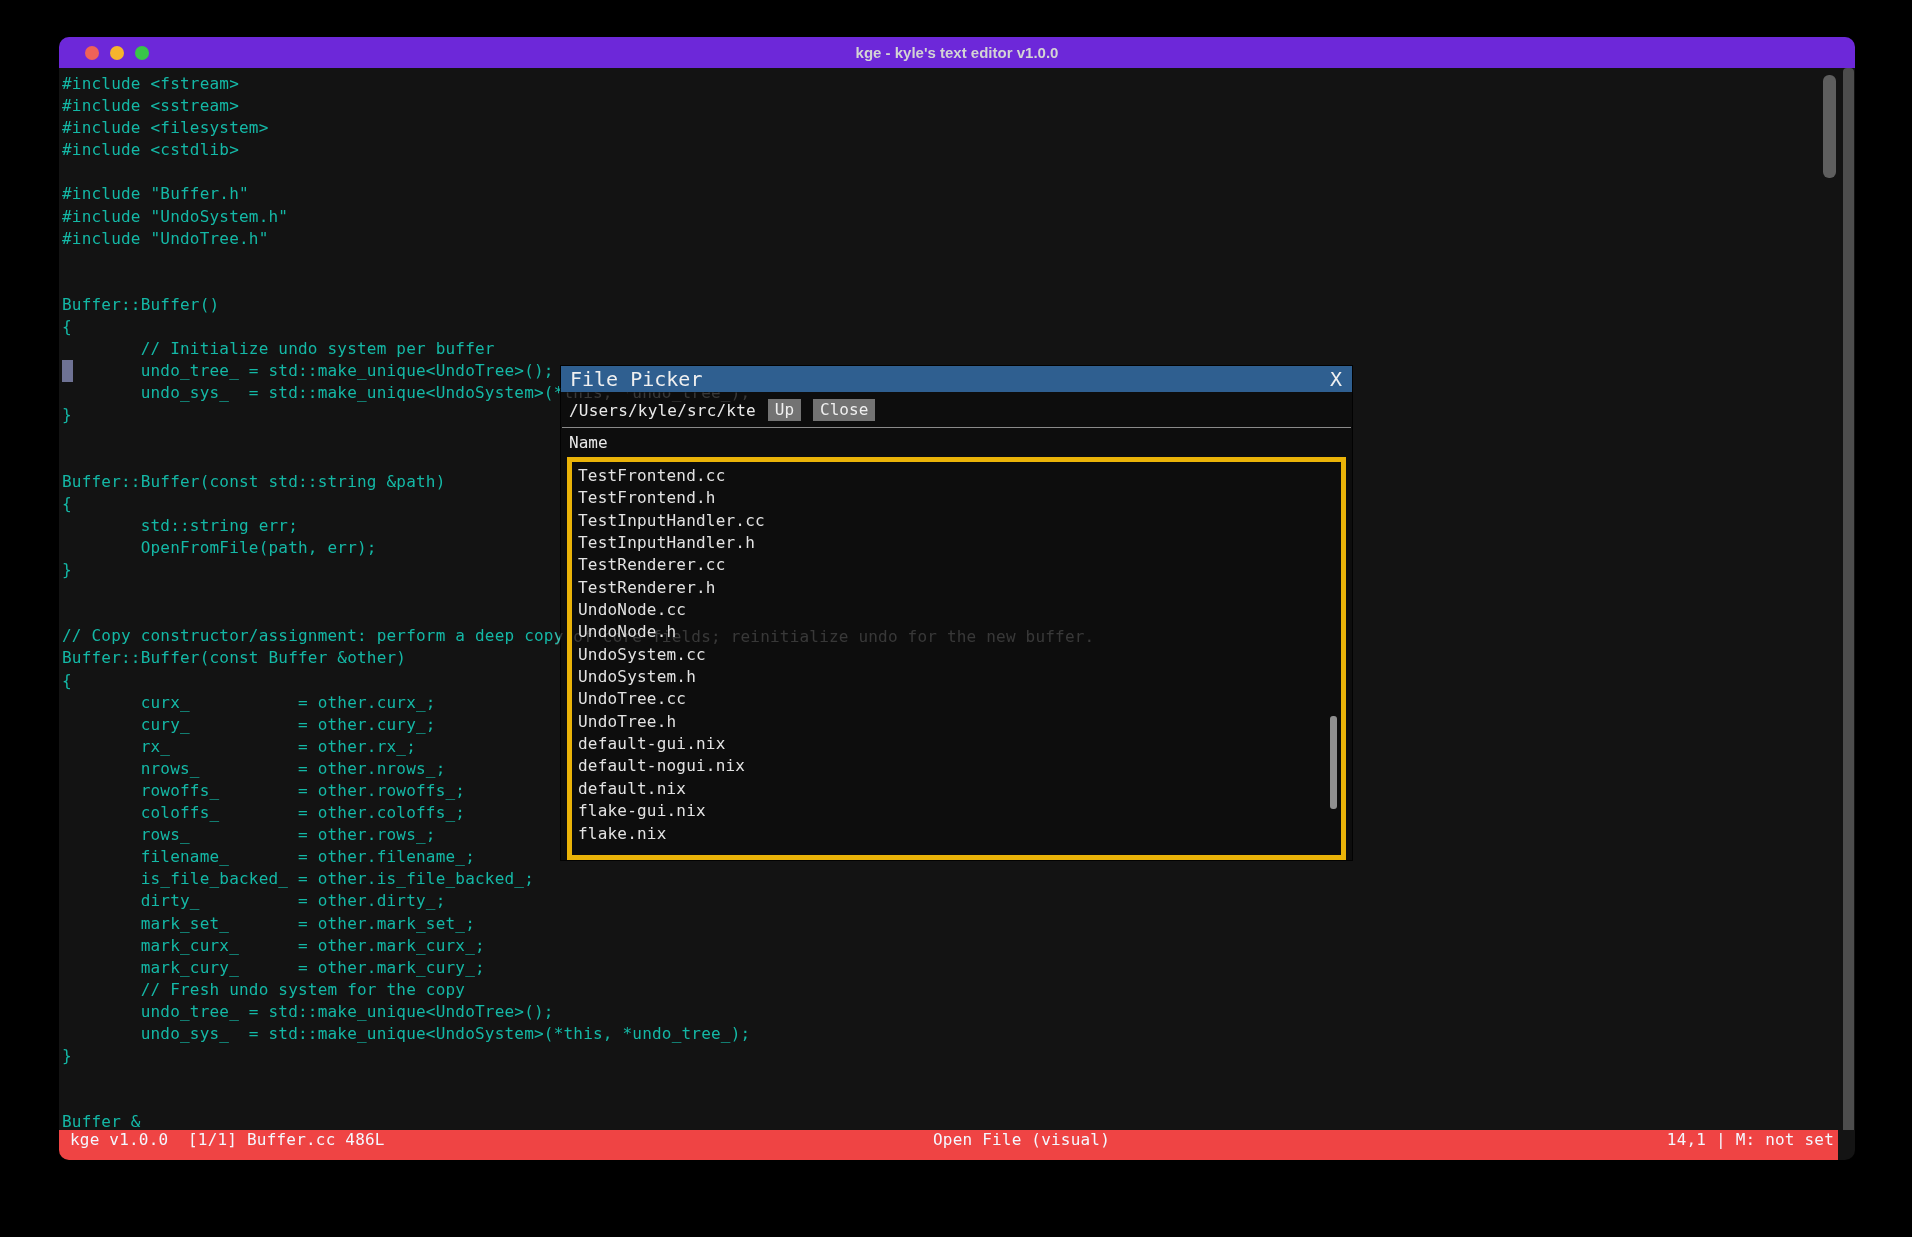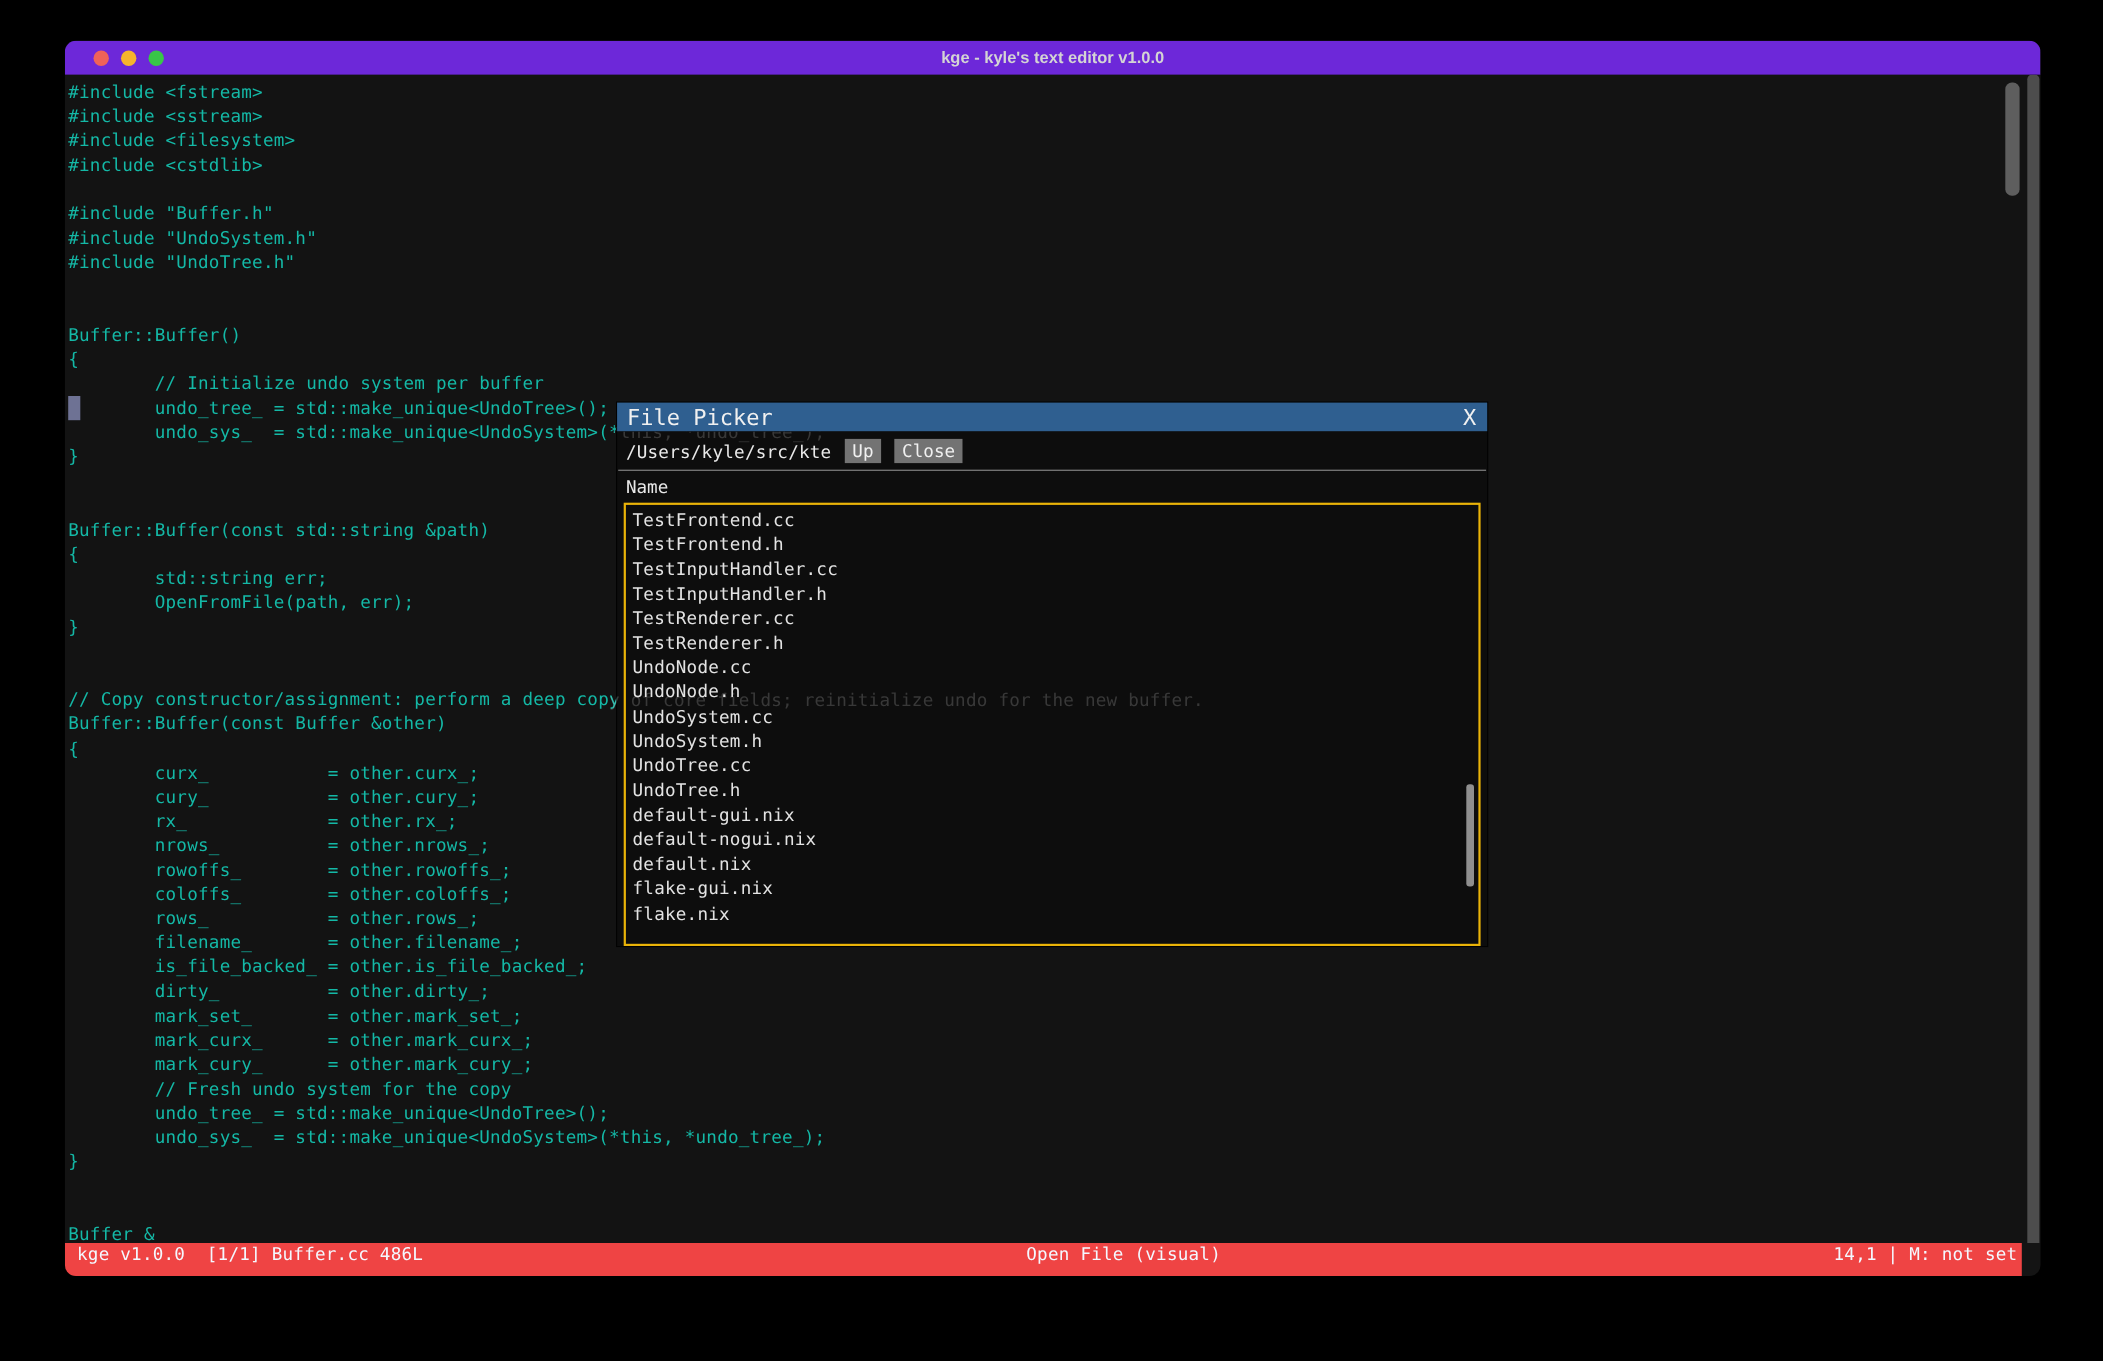--- a/index.html
+++ b/index.html
@@ -62,21 +62,21 @@
     background:#737373;color:#f0f0f0;padding:1px 7px;margin-left:12px;
     font-family:"DejaVu Sans Mono",monospace;font-size:16px;line-height:20px;
   }
   .dlg-sep{border-top:1px solid #8a8a8a;margin:0 1px;height:0;}
   .dlg-namerow{
     padding:5px 8px 0;height:27px;
     font-family:"DejaVu Sans Mono",monospace;font-size:16px;color:#e8e8e8;
   }
   .dlg-list{
     position:relative;margin:2px 6px 0;height:403px;
-    border:2px solid #eab308;padding:3px 0 0 6px;overflow:hidden;
+    border:5px solid #eab308;padding:3px 0 0 6px;overflow:hidden;
   }
   .file-row{
     font-family:"DejaVu Sans Mono",monospace;font-size:16px;line-height:22.35px;
     letter-spacing:0.2px;color:#e3e3e3;white-space:pre;
   }
   .dlg-scrollthumb{
     position:absolute;right:4px;top:254px;width:7px;height:93px;
     background:#8f8f8f;border-radius:3px;
   }
 

